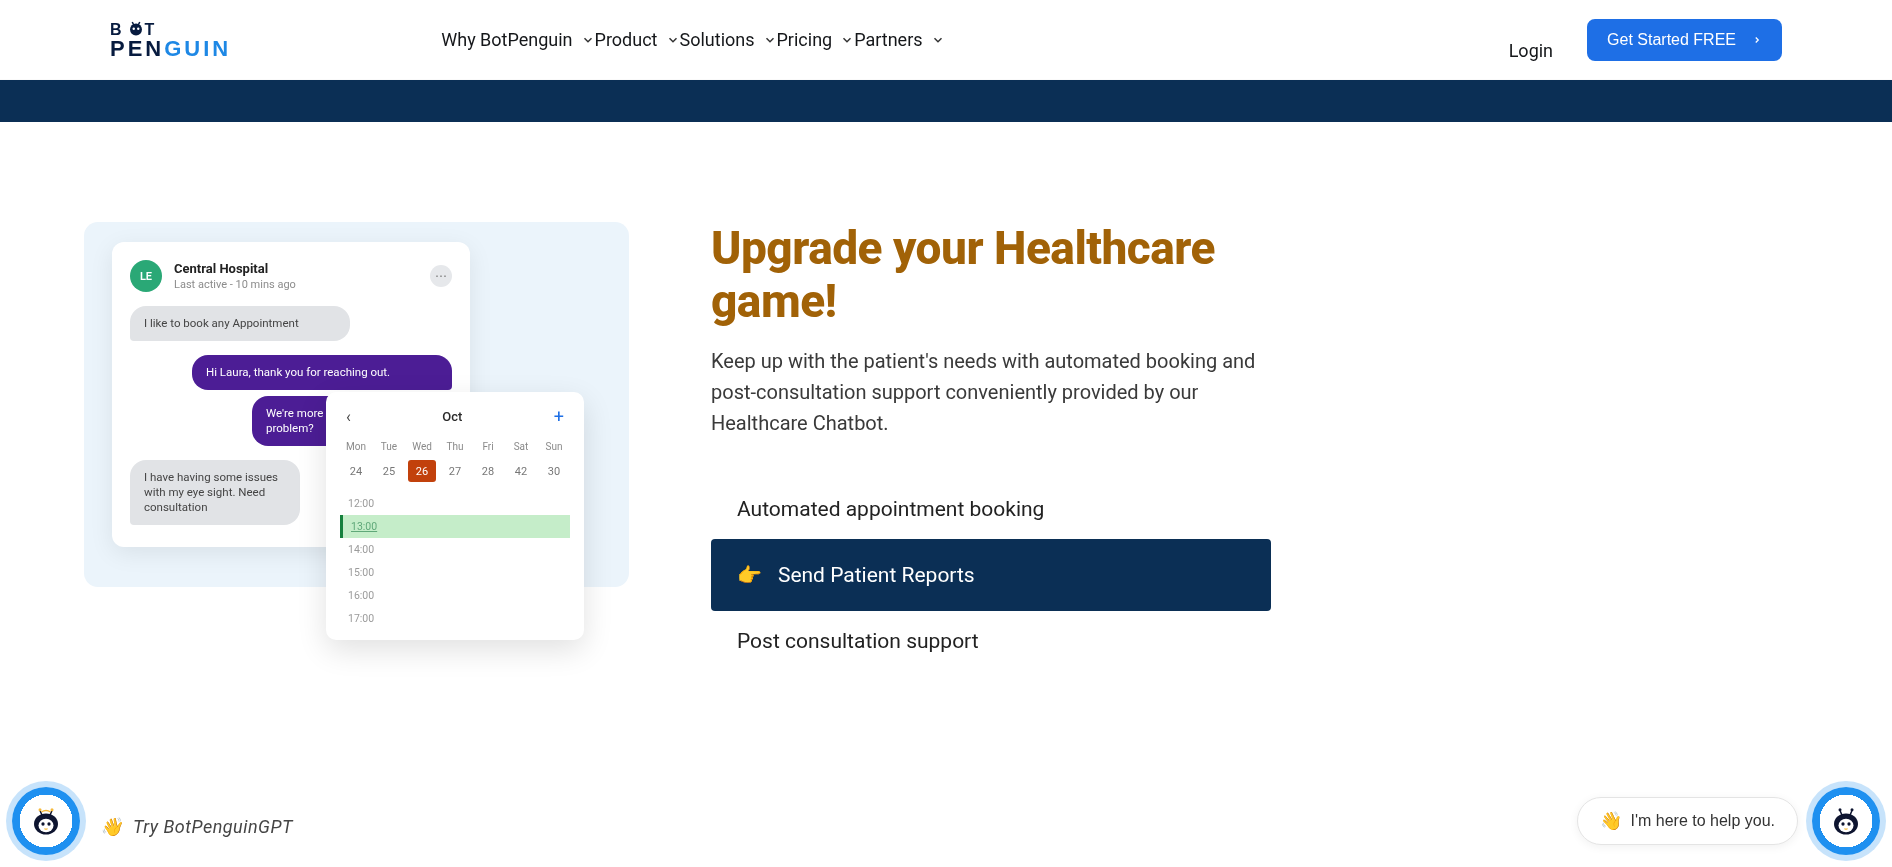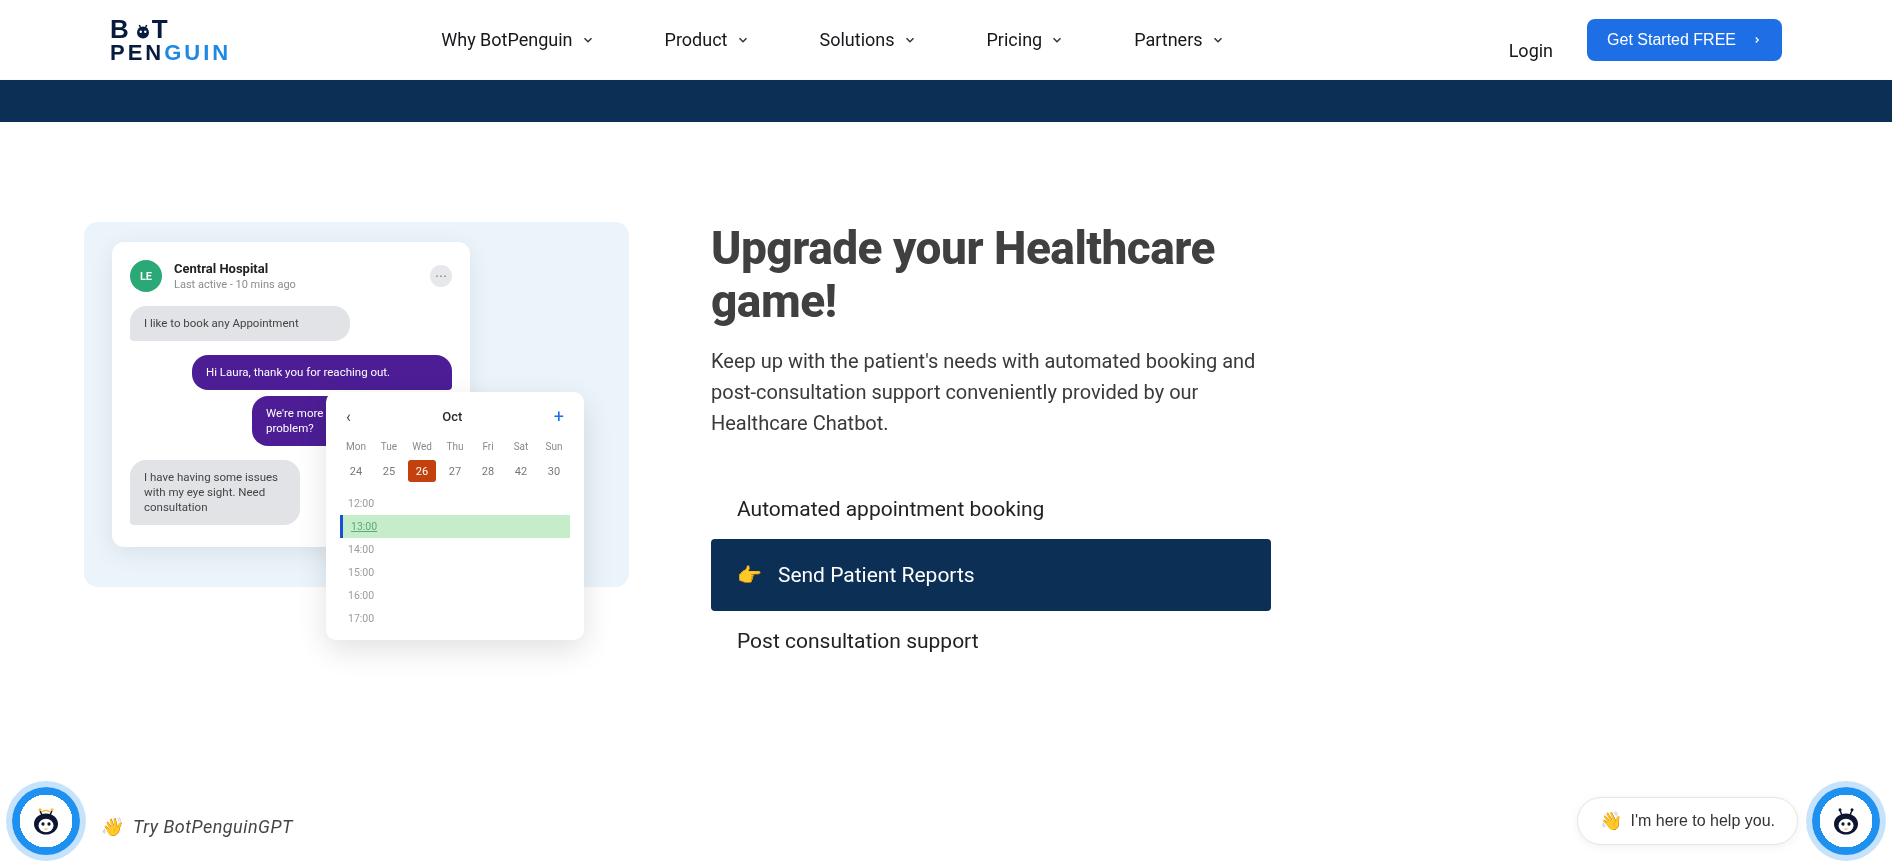--- a/index.html
+++ b/index.html
@@ -1,28 +1,28 @@
 <!DOCTYPE html>
 <html><head>
 <meta charset="utf-8">
 <style>
 * { margin: 0; padding: 0; box-sizing: border-box; }
 body { font-family: -apple-system, BlinkMacSystemFont, 'Segoe UI', Roboto, Helvetica, Arial, sans-serif; background: #fff; width: 1892px; height: 867px; overflow: hidden; position: relative; }
 
 
 .header { height: 80px; display: flex; align-items: center; padding: 0 110px; border-bottom: 1px solid rgba(0,0,0,0.02); background:#fff; position:relative; z-index:10; }
 .logo { font-family: Arial, sans-serif; line-height: 1; }
-.logo-top { font-weight: 900; font-size: 26px; letter-spacing: 5px; color: #071B3F; }
+.logo-top { font-weight: 900; font-size: 16px; letter-spacing: 5px; color: #071B3F; }
 .logo-bot { font-weight: 900; font-size: 22px; letter-spacing: 3px; }
 .logo-pen { color: #071B3F; }
 .logo-guin { color: #1E88E5; }
 .penguin-glyph { display:inline-block; width:18px; height:18px; vertical-align:-2px; position:relative; }
 .penguin-glyph svg { width:18px; height:18px; }
 
-.nav { display:flex; align-items:center; gap: 70px; margin-left: 210px; }
+.nav { display:flex; align-items:center; margin-left: 210px; }
 .nav-item { display:flex; align-items:center; gap:8px; color:#15171A; font-size:18px; cursor:pointer; }
 .chev { width:14px; height:14px; }
 
 .header-right { margin-left:auto; display:flex; align-items:flex-end; gap:34px; }
 .login-link { color:#15171A; font-size:18px; cursor:pointer; }
 .cta { background:#1E6FE6; color:#fff; border:none; padding:12px 20px; border-radius:8px; font-size:16px; font-weight:500; display:flex; align-items:center; gap:16px; cursor:pointer; }
 
 
 .dark-band { height:42px; background:#0B2F55; }
 
@@ -49,25 +49,25 @@
 .cal-head { display:flex; align-items:center; justify-content:space-between; padding:0 6px 10px 6px; }
 .cal-arrow { color:#444; font-size:16px; cursor:pointer; }
 .cal-month { font-size:13px; color:#2B2B2B; font-weight:500; }
 .cal-plus { color:#1E6FE6; font-size:18px; font-weight:400; cursor:pointer; }
 .cal-row { display:flex; justify-content:space-between; padding:4px 2px; }
 .cal-dow { font-size:10px; color:#8A8A8A; width:28px; text-align:center; }
 .cal-day { font-size:11px; color:#777; width:28px; height:22px; display:flex; align-items:center; justify-content:center; border-radius:3px; }
 .cal-day.sel { background:#c2410c; color:#fff; font-weight:400; }
 .cal-times { margin-top:6px; }
 .cal-time { font-size:10.5px; color:#9B9B9B; padding:5px 8px; }
-.cal-time.hl { background:#C5EDC9; color:#5FA879; border-left:3px solid #1d4ed8;text-decoration:underline; }
+.cal-time.hl { background:#C5EDC9; color:#5FA879; border-left:3px solid #15803d;text-decoration:underline; }
 
 
 .content { flex:1; max-width:560px; }
-.h1 { font-size:46px; font-weight:800; color:#404040; line-height:1.15; margin-bottom:18px; letter-spacing:-0.5px; }
+.h1 { font-size:46px; font-weight:800; color:#a16207; line-height:1.15; margin-bottom:18px; letter-spacing:-0.5px; }
 .lead { font-size:20px; color:#3A3A3A; line-height:1.55; margin-bottom:40px; }
 
 .opt { padding:18px 26px; font-size:21px; color:#222; cursor:pointer; border-radius:4px; }
 .opt.active { background:#0B2F55; color:#fff; display:flex; align-items:center; gap:16px; padding:24px 26px; }
 .point { font-size:20px; }
 
 
 .try-gpt { position:fixed; left:100px; bottom:30px; display:flex; align-items:center; gap:10px; font-size:18px; color:#454545; font-style:italic; letter-spacing:0.5px; }
 .wave { font-size:18px; }
 

